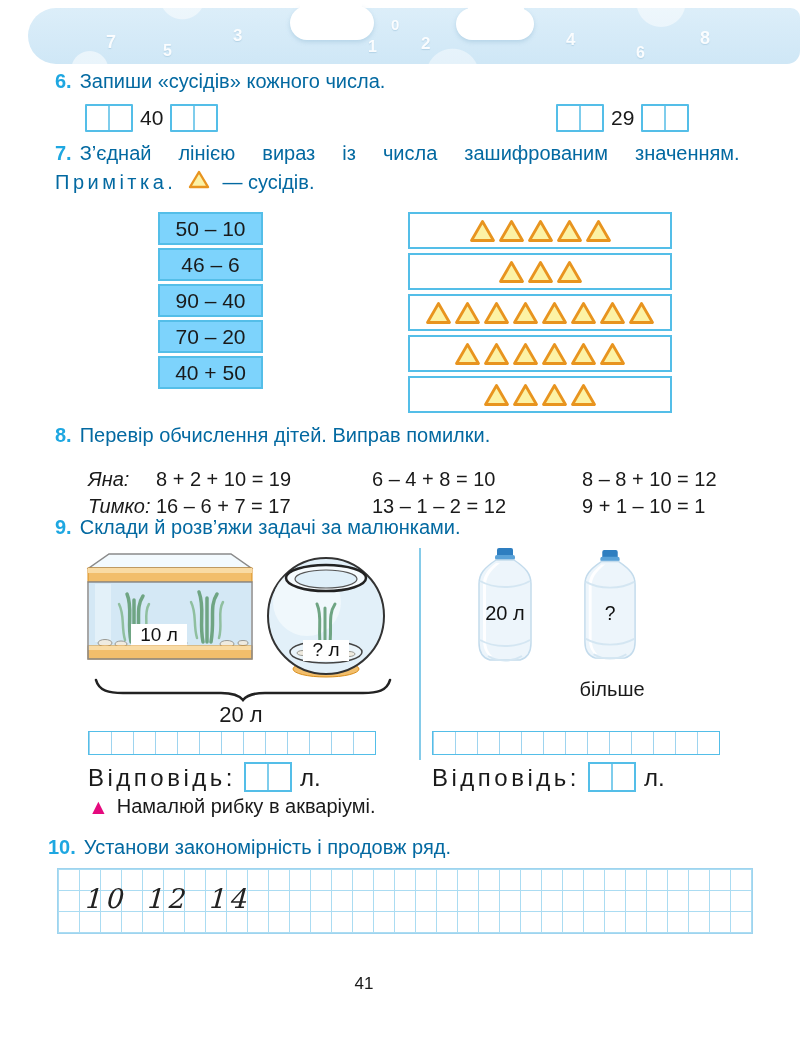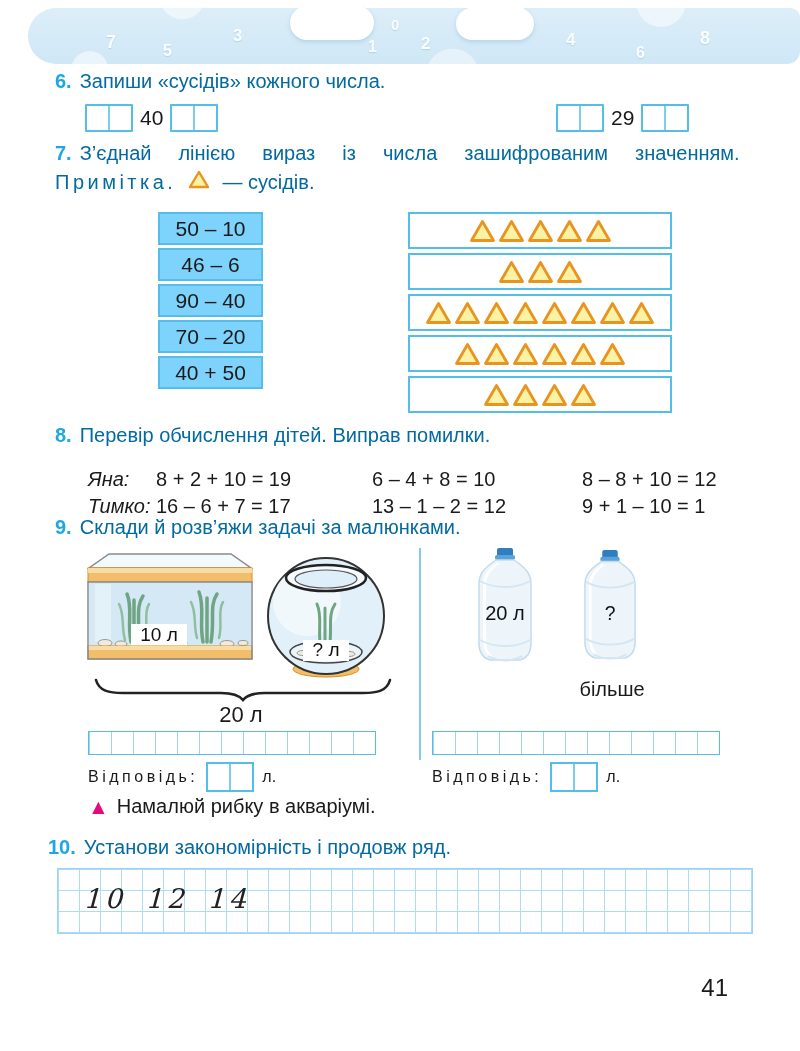--- a/index.html
+++ b/index.html
@@ -50,33 +50,33 @@
   
   .picL{position:absolute;left:85px;top:548px;width:322px;height:186px;}
   .picR{position:absolute;left:452px;top:546px;width:300px;height:195px;}
   .divider{position:absolute;left:419px;top:548px;width:2px;height:212px;background:#85CBE9;}
   .absimg{position:absolute;}
   .totlabel{position:absolute;left:0;top:154px;width:312px;text-align:center;font-size:22px;}
   .caption{position:absolute;left:60px;top:130px;width:200px;text-align:center;font-size:20px;line-height:26px;}
   
   .strip{position:absolute;top:731px;width:286px;height:22px;border:1px solid #54BEE8;
          background-image:repeating-linear-gradient(to right,#9ed4ef 0 1px,transparent 1px 22px);}
-  .ansrow{position:absolute;top:762px;display:flex;align-items:center;gap:8px;font-size:16px;}
+  .ansrow{position:absolute;top:762px;display:flex;align-items:flex-end;gap:8px;font-size:24px;}
   .answord{letter-spacing:3.5px;}
   .box2a{width:44px;height:26px;border:2px solid #54BEE8;background:
         linear-gradient(#7fcdec,#7fcdec) 50% 0/2px 100% no-repeat,#fff;}
   .pinknote{position:absolute;left:88px;top:795px;display:flex;align-items:center;gap:8px;font-size:20px;}
   .pinktri{color:#E5097E;font-size:21px;line-height:1;}
   
   .biggrid{position:absolute;left:57px;top:868px;width:694px;height:64px;border:1px solid #9ed4ef;
      background-image:repeating-linear-gradient(to right,#abdcf2 0 1px,transparent 1px 21px),
                       repeating-linear-gradient(to bottom,#abdcf2 0 1px,transparent 1px 21px);}
   .hand{position:absolute;top:14px;font-family:"DejaVu Serif",serif;font-style:italic;
         font-size:27px;letter-spacing:4px;color:#222;transform:skewX(-4deg);}
-  .pageno{position:absolute;left:0;top:974px;width:728px;text-align:right;font-size:24px;}
+  .pageno{position:absolute;left:0;top:974px;width:728px;text-align:center;font-size:17px;}
 </style>
 </head>
 <body>
 
 <div class="page">
 
   <div class="cloudband">
     <div class="cloud c1"></div>
     <div class="cloud c2"></div>
     <span class="bn" style="left:78px;top:24px;font-size:18px">7</span>

